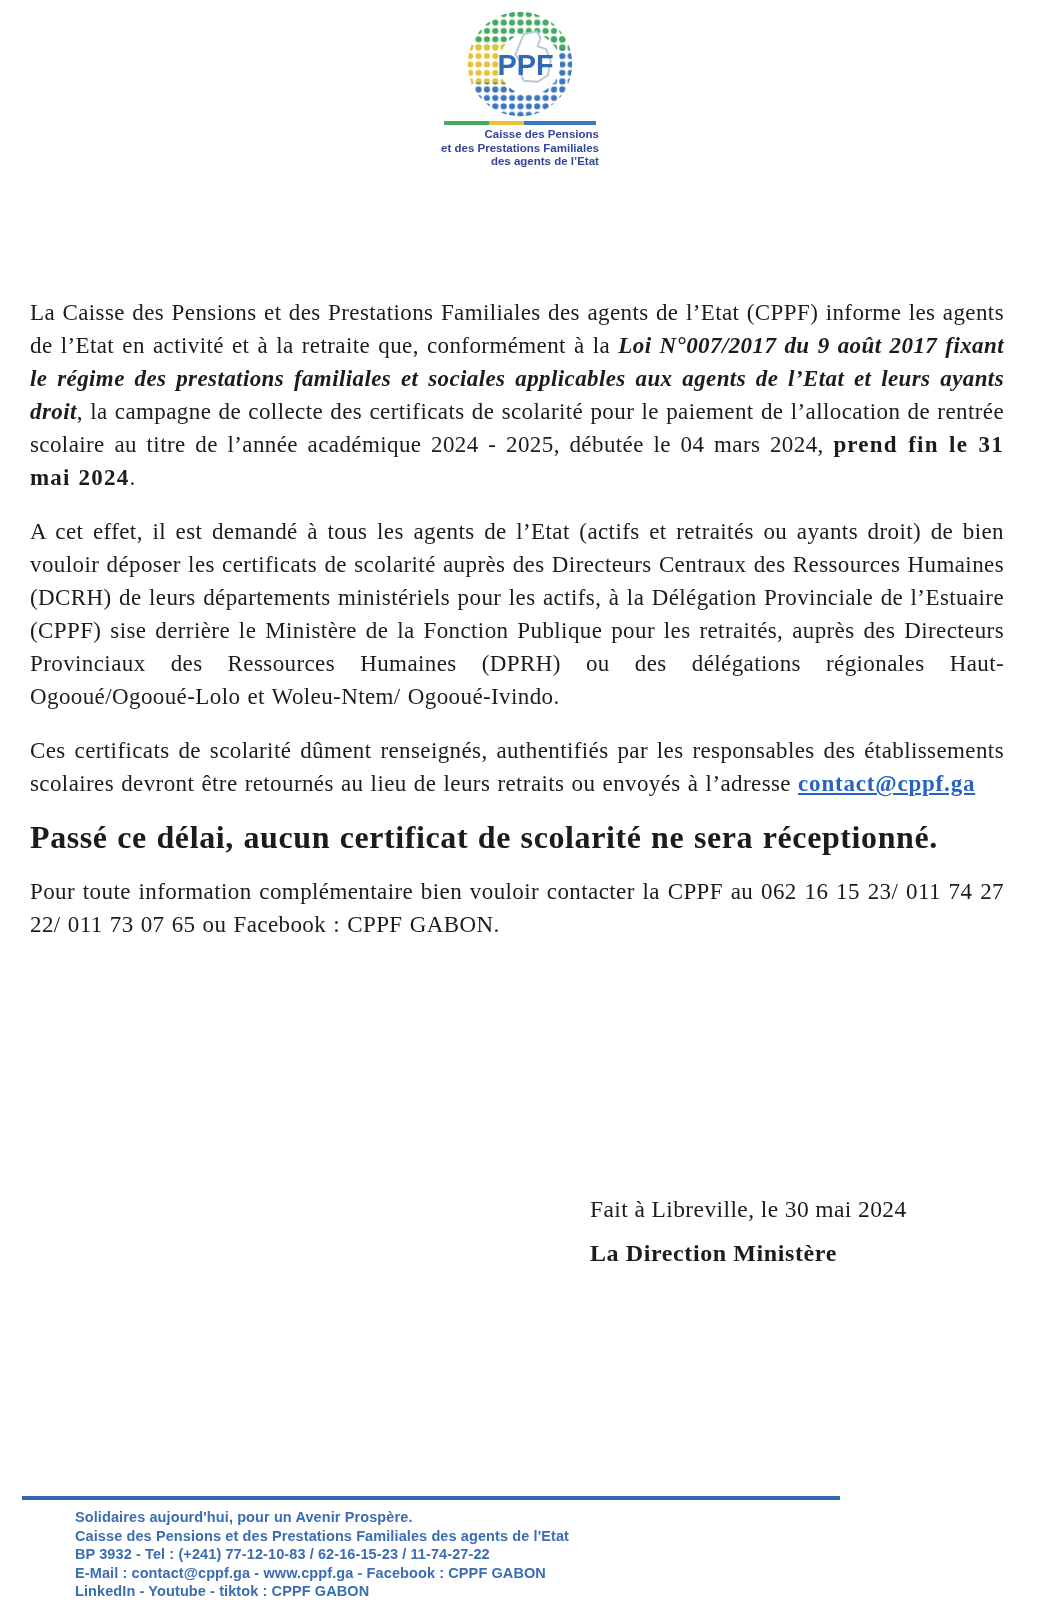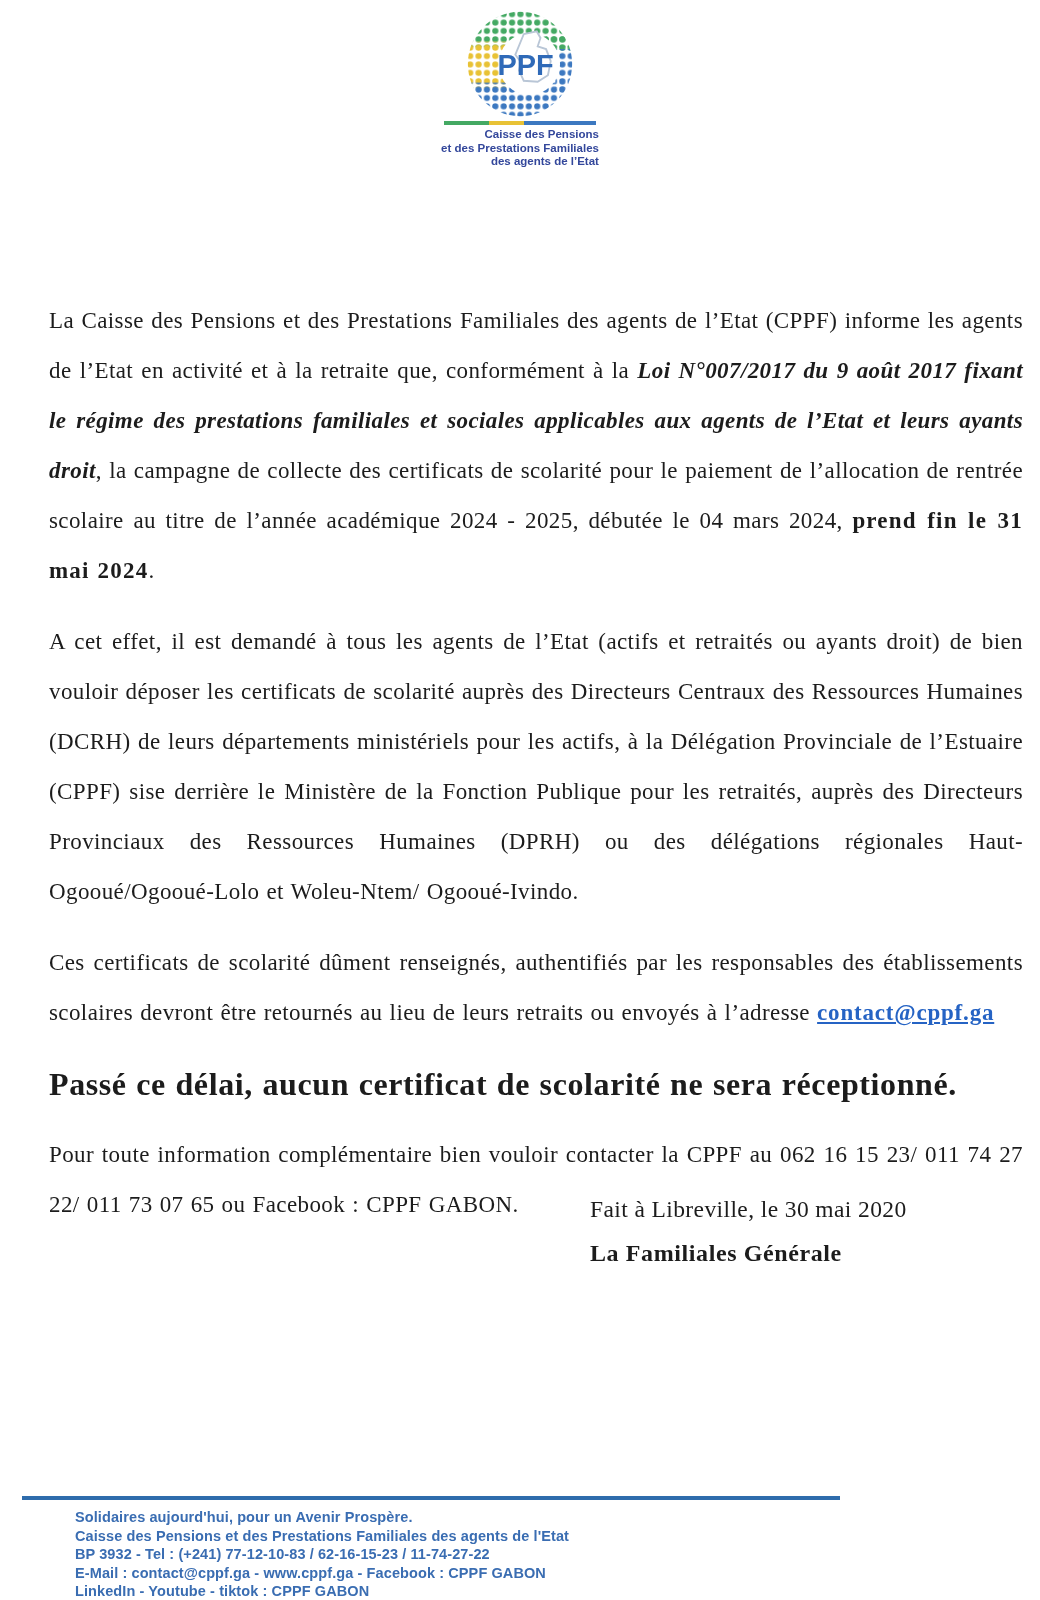--- a/index.html
+++ b/index.html
@@ -43,22 +43,22 @@
   }
   .title-box h1{
     margin:8px 0 0 0;
     font-size:46px;line-height:50px;
     font-weight:bold;color:#0c0c0c;
     font-family:"Liberation Serif", serif;
     letter-spacing:0.5px;
   }
   
   .content{
-    position:absolute;top:296px;left:49px;width:974px;
-    font-size:23px;line-height:50px;
+    position:absolute;top:296px;left:30px;width:974px;
+    font-size:23px;line-height:33px;
     text-align:justify;
     letter-spacing:0.4px;word-spacing:1px;
   }
   .content p{margin:0 0 21px 0;}
   .law{font-weight:bold;font-style:italic;}
   .deadline{font-weight:bold;letter-spacing:1.2px;}
   .email-link{
     color:var(--accent_link);
     font-weight:bold;
     text-decoration:underline;
@@ -138,22 +138,22 @@
     <p>A cet effet, il est demandé à tous les agents de l’Etat (actifs et retraités ou ayants droit) de bien vouloir déposer les certificats de scolarité auprès des Directeurs Centraux des Ressources Humaines (DCRH) de leurs départements ministériels pour les actifs, à la Délégation Provinciale de l’Estuaire (CPPF) sise derrière le Ministère de la Fonction Publique pour les retraités, auprès des Directeurs Provinciaux des Ressources Humaines (DPRH) ou des délégations régionales Haut-Ogooué/Ogooué-Lolo et Woleu-Ntem/ Ogooué-Ivindo.</p>
 
     <p><span>Ces certificats de scolarité dûment renseignés, authentifiés par les responsables des établissements scolaires devront être retournés au lieu de leurs retraits ou envoyés à l’adresse </span><span class="email-link">contact@cppf.ga</span></p>
 
     <p class="p-strong">Passé ce délai, aucun certificat de scolarité ne sera réceptionné.</p>
 
     <p>Pour toute information complémentaire bien vouloir contacter la CPPF au 062 16 15 23/ 011 74 27 22/ 011 73 07 65 ou Facebook : CPPF GABON.</p>
   </div>
 
   <div class="signature">
-    <div>Fait à Libreville, le 30 mai 2020</div>
-    <div class="sig-role">La Familiales Générale</div>
+    <div>Fait à Libreville, le 30 mai 2024</div>
+    <div class="sig-role">La Direction Ministère</div>
   </div>
 
   <div class="footer">
     <div class="footer-bar"></div>
     <div class="footer-lines">
       <div>Solidaires aujourd'hui, pour un Avenir Prospère.</div>
       <div>Caisse des Pensions et des Prestations Familiales des agents de l'Etat</div>
       <div>BP 3932 - Tel : (+241) 77-12-10-83 / 62-16-15-23 / 11-74-27-22</div>
       <div>E-Mail : contact@cppf.ga - www.cppf.ga - Facebook : CPPF GABON</div>
       <div>LinkedIn - Youtube - tiktok : CPPF GABON</div>

